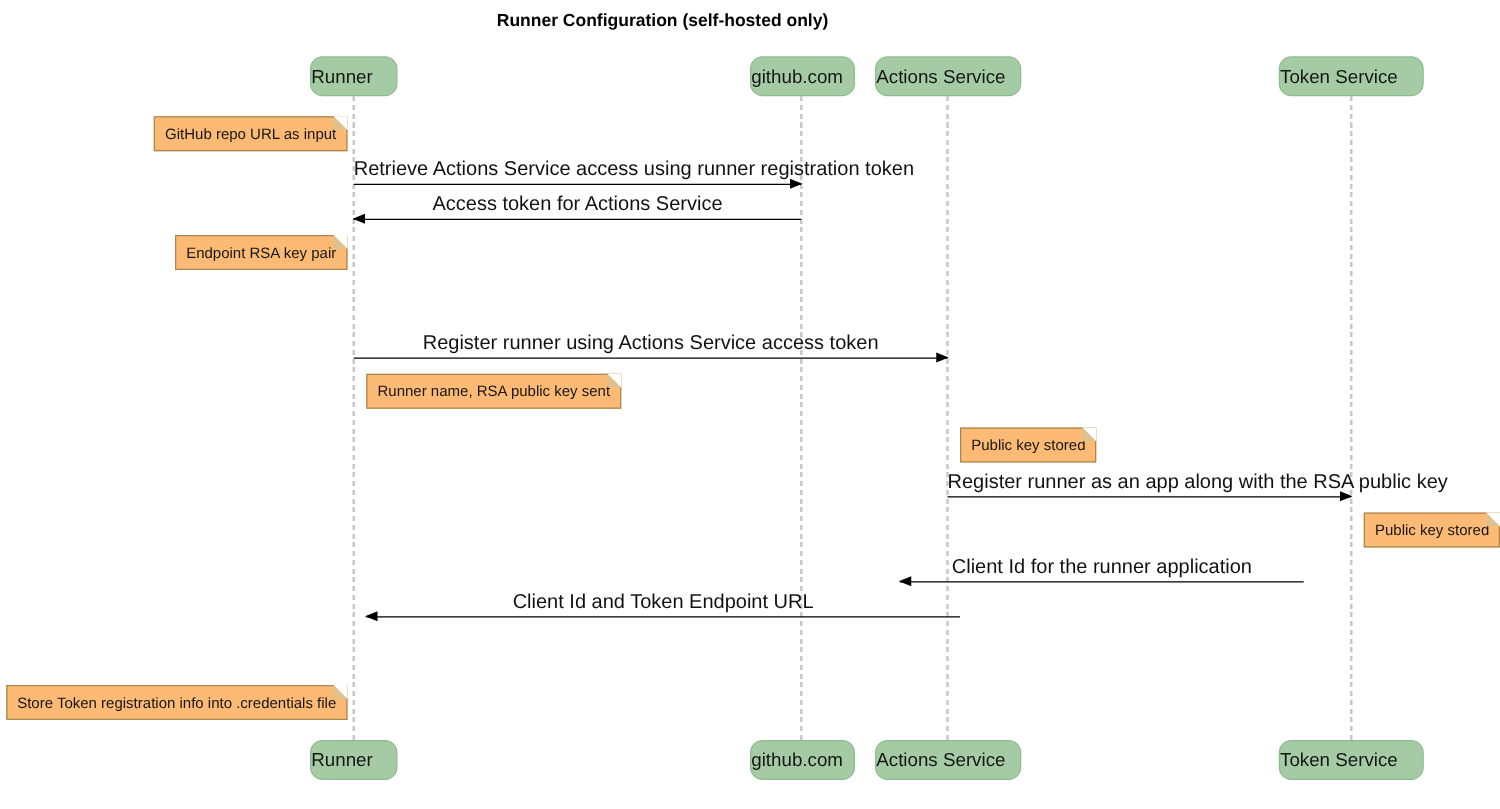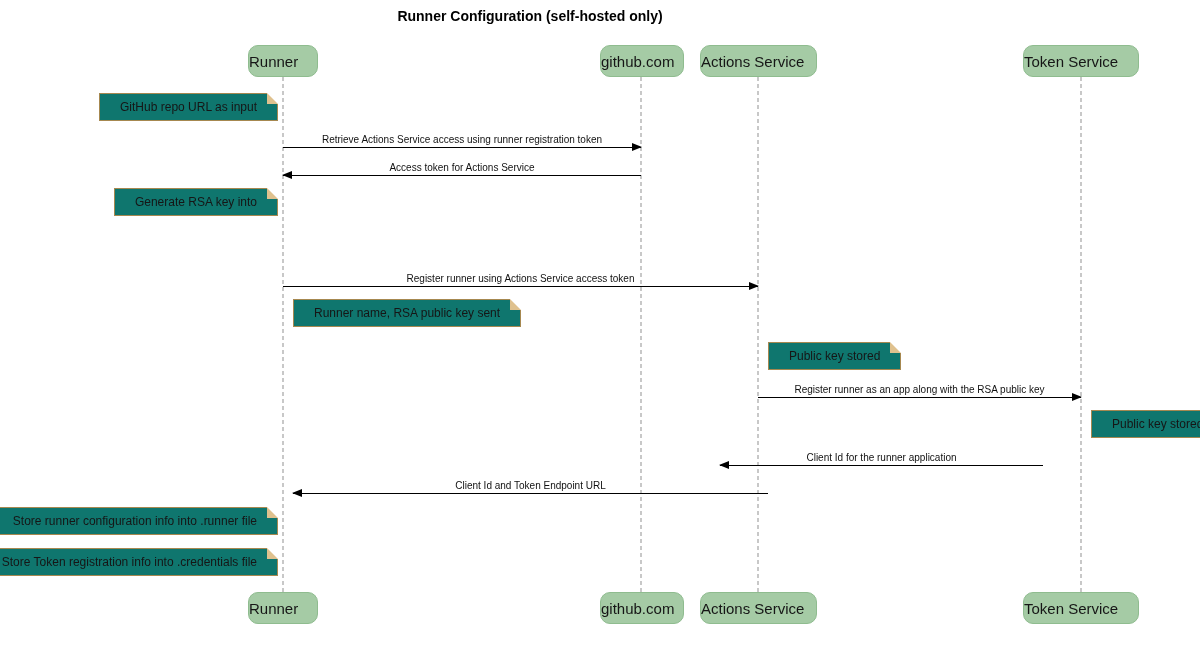--- a/index.html
+++ b/index.html
@@ -42,25 +42,25 @@
     display: flex;
     align-items: center;
     justify-content: flex-start;
     font-size: 15px;
     color: #161616;
     white-space: nowrap;
   }
 
   .note {
     position: absolute;
-    background: #0f766e;
+    background: #fdba74;
     border: 1px solid #a68850;
     font-size: 12px;
     line-height: 16px;
-    padding: 5px 20px;
+    padding: 5px 8px;
     white-space: nowrap;
     color: #161616;
   }
   .note::before {
     content: "";
     position: absolute;
     top: -1px;
     right: -1px;
     border-width: 0 11px 11px 0;
     border-style: solid;
@@ -71,21 +71,21 @@
     position: absolute;
     height: 0;
     border-top: 1px solid #000000;
   }
   .msg .msg-label {
     position: absolute;
     left: 0;
     right: 0;
     bottom: 3px;
     text-align: center;
-    font-size: 10px;
+    font-size: 16px;
     white-space: nowrap;
     color: #111111;
   }
   .msg .head-right {
     position: absolute;
     right: -1px;
     top: -5px;
     width: 0; height: 0;
     border-left: 10px solid #000000;
     border-top: 4px solid transparent;
@@ -133,25 +133,24 @@
       <span>github.com</span>
     </div>
   <div class="participant" style="left:700px; top:592px; width:117px;">
       <span>Actions Service</span>
     </div>
   <div class="participant" style="left:1023px; top:592px; width:116px;">
       <span>Token Service</span>
     </div>
 
   <div class="note" style="right:922px; top:93px;"><span>GitHub repo URL as input</span></div>
-  <div class="note" style="right:922px; top:188px;"><span>Generate RSA key into</span></div>
+  <div class="note" style="right:922px; top:188px;"><span>Endpoint RSA key pair</span></div>
   <div class="note" style="left:293px; top:299px;"><span>Runner name, RSA public key sent</span></div>
   <div class="note" style="left:768px; top:342px;"><span>Public key stored</span></div>
   <div class="note" style="left:1091px; top:410px;"><span>Public key stored</span></div>
-  <div class="note" style="right:922px; top:507px;"><span>Store runner configuration info into .runner file</span></div>
   <div class="note" style="right:922px; top:548px;margin-left:12px;"><span>Store Token registration info into .credentials file</span></div>
 
   <div class="msg" style="left:283px; top:147px; width:358px;">
     <span class="msg-label">Retrieve Actions Service access using runner registration token</span>
     <span class="head-right"></span>
   </div>
   <div class="msg" style="left:283px; top:175px; width:358px;">
     <span class="msg-label">Access token for Actions Service</span>
     <span class="head-left"></span>
   </div>

